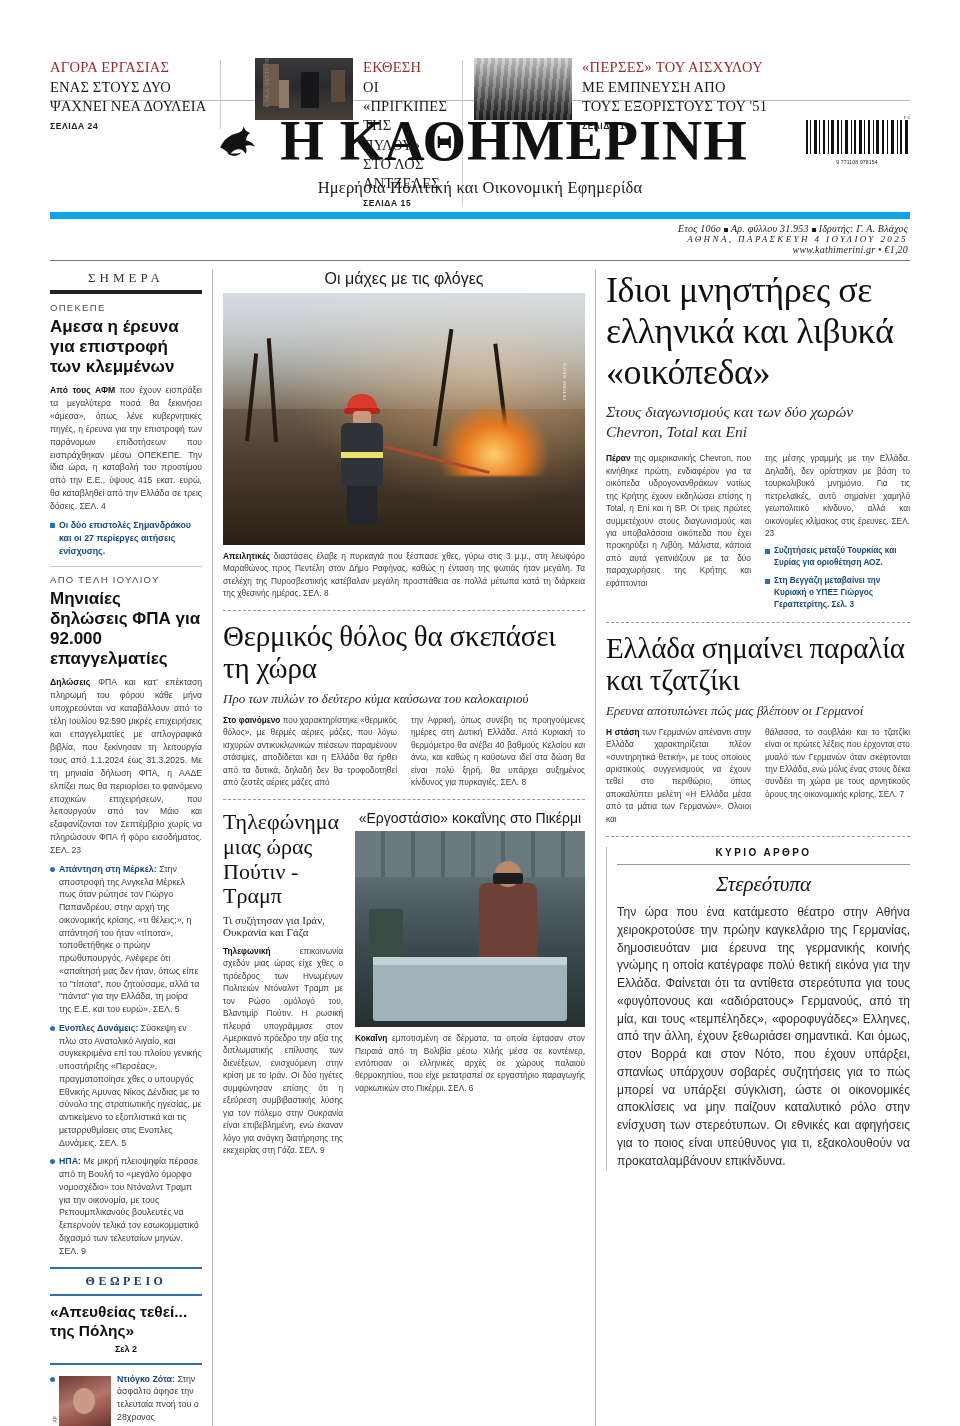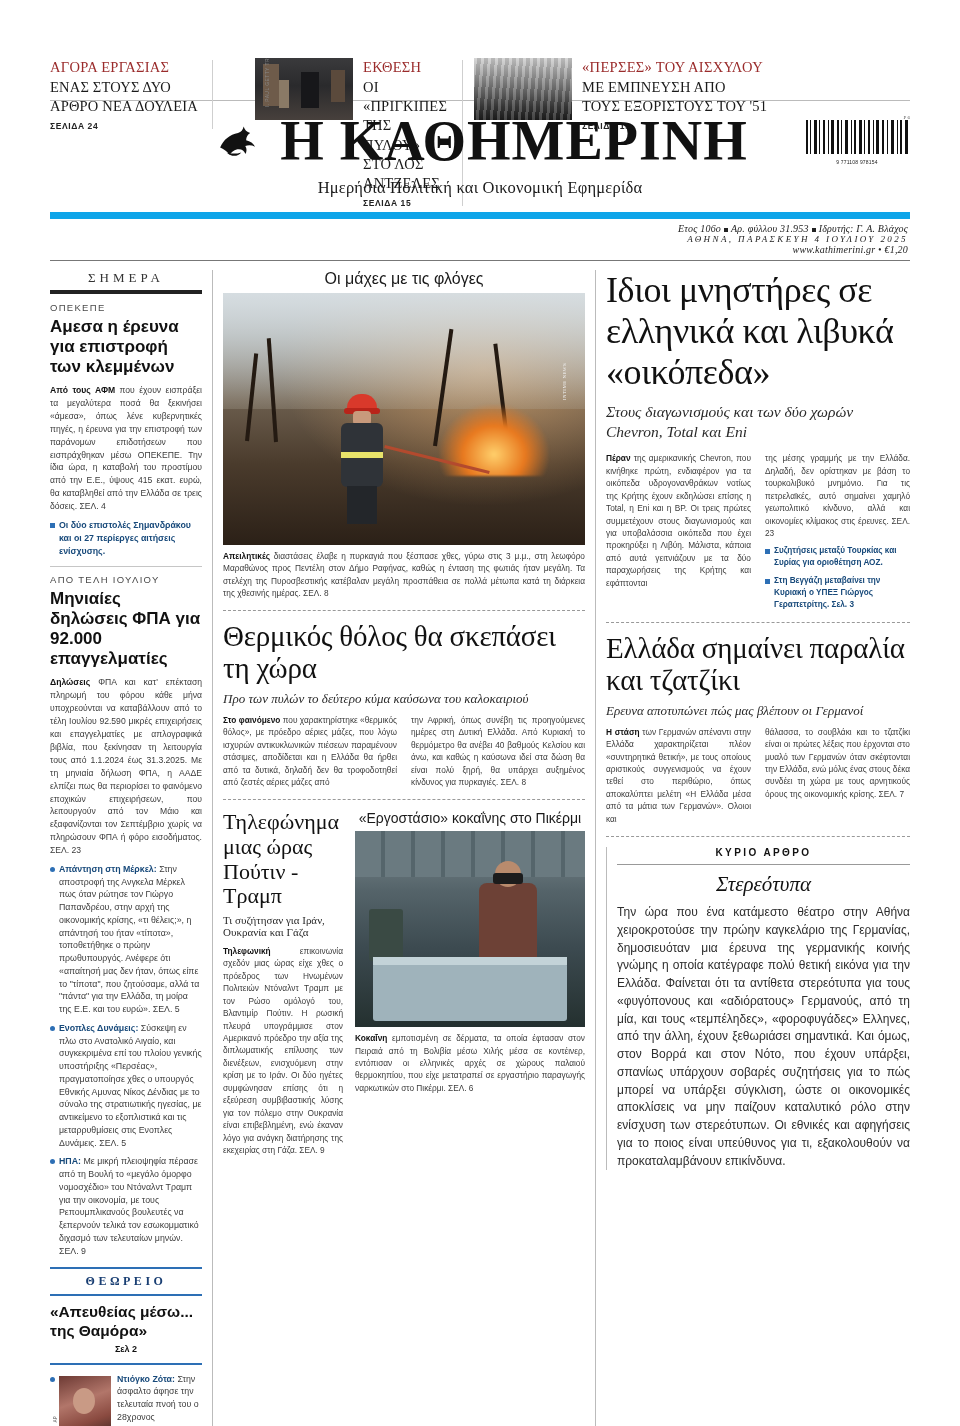--- a/index.html
+++ b/index.html
@@ -224,21 +224,21 @@
 <body>
 
 <div class="page">
 
   <div class="promo">
 
     <div class="promo-item p1">
       <div class="promo-txt">
         <div class="promo-kicker">ΑΓΟΡΑ ΕΡΓΑΣΙΑΣ</div>
         <div class="promo-line">ΕΝΑΣ ΣΤΟΥΣ ΔΥΟ</div>
-        <div class="promo-line">ΑΡΘΡΟ ΝΕΑ ΔΟΥΛΕΙΑ</div>
+        <div class="promo-line">ΨΑΧΝΕΙ ΝΕΑ ΔΟΥΛΕΙΑ</div>
         <div class="promo-page">ΣΕΛΙΔΑ 24</div>
       </div>
       <div class="promo-sep"></div>
     </div>
 
     <div class="promo-item p2">
       <div class="promo-thumb thumb-museum">
         <div class="promo-credit">I. PAUL GETTY TRUST</div>
       </div>
       <div class="promo-txt">
@@ -346,21 +346,21 @@
       <div class="bullet-item bullet-round">
         <span>Ενοπλες Δυνάμεις:</span><span class="norm"> Σύσκεψη εν πλω στο Ανατολικό Αιγαίο, και συγκεκριμένα επί του πλοίου γενικής υποστήριξης «Περσέας», πραγματοποίησε χθες ο υπουργός Εθνικής Αμυνας Νίκος Δένδιας με το σύνολο της στρατιωτικής ηγεσίας, με αντικείμενο το εξοπλιστικά και τις μεταρρυθμίσεις στις Ενοπλες Δυνάμεις. ΣΕΛ. 5</span>
       </div>
 
       <div class="bullet-item bullet-round">
         <span>ΗΠΑ:</span><span class="norm"> Με μικρή πλειοψηφία πέρασε από τη Βουλή το «μεγάλο όμορφο νομοσχέδιο» του Ντόναλντ Τραμπ για την οικονομία, με τους Ρεπουμπλικανούς βουλευτές να ξεπερνούν τελικά τον εσωκομματικό διχασμό των τελευταίων μηνών. ΣΕΛ. 9</span>
       </div>
 
       <div class="theoreio-hd">ΘΕΩΡΕΙΟ</div>
       <div>
-        <div class="theoreio-t">«Απευθείας μέσω... της Θαμόρα»</div>
+        <div class="theoreio-t">«Απευθείας τεθεί... της Πόλης»</div>
         <div class="pg-right">Σελ 2</div>
       </div>
       <div class="blue-rule"></div>
 
       <div class="bullet-item bullet-round zota-wrap">
         <span>Ντιόγκο Ζότα:</span>
         <span class="zota-photo">
             <span class="zota-credit">AP</span>
           </span>
         <span class="norm"> Στην άσφαλτο άφησε την τελευταία πνοή του ο 28χρονος ποδοσφαιριστής της Λίβερπουλ Ντιόγκο Ζότα, μαζί με τον 26χρονο αδελφό του, ύστερα από τροχαίο δυστύχημα στην επαρχία Θαμόρα της Ισπανίας. ΣΕΛ. 18</span>
@@ -393,21 +393,21 @@
       </div>
 
       <div class="cap-text"><b>Απειλητικές</b><span> διαστάσεις έλαβε η πυρκαγιά που ξέσπασε χθες, γύρω στις 3 μ.μ., στη λεωφόρο Μαραθώνος προς Πεντέλη στον Δήμο Ραφήνας, καθώς η ένταση της φωτιάς ήταν μεγάλη. Τα στελέχη της Πυροσβεστικής κατέβαλαν μεγάλη προσπάθεια σε πολλά μέτωπα κατά τη διάρκεια της χθεσινής ημέρας. ΣΕΛ. 8</span></div>
 
       <div class="dash-rule"></div>
 
       <div>
         <div class="hl-serif">Θερμικός θόλος θα σκεπάσει τη χώρα</div>
         <div class="sub-serif">Προ των πυλών το δεύτερο κύμα καύσωνα του καλοκαιριού</div>
         <div class="two-col">
-          <div class="body-serif"><b>Στο φαινόμενο</b><span> που χαρακτηρίστηκε «θερμικός θόλος», με πρόεδρο αέριες μάζες, που λόγω ισχυρών αντικυκλωνικών πιέσεων παραμένουν στάσιμες, αποδίδεται και η Ελλάδα θα ήρθει από τα δυτικά, δηλαδή δεν θα τροφοδοτηθεί από ζεστές αέριες μάζες από</span></div>
+          <div class="body-serif"><b>Στο φαινόμενο</b><span> που χαρακτηρίστηκε «θερμικός θόλος», με θερμές αέριες μάζες, που λόγω ισχυρών αντικυκλωνικών πιέσεων παραμένουν στάσιμες, αποδίδεται και η Ελλάδα θα ήρθει από τα δυτικά, δηλαδή δεν θα τροφοδοτηθεί από ζεστές αέριες μάζες από</span></div>
           <div class="body-serif">την Αφρική, όπως συνέβη τις προηγούμενες ημέρες στη Δυτική Ελλάδα. Από Κυριακή το θερμόμετρο θα ανέβει 40 βαθμούς Κελσίου και άνω, και καθώς η καύσωνα ιδεί στα δώση θα είναι πολύ ξηρή, θα υπάρχει αυξημένος κίνδυνος για πυρκαγιές. ΣΕΛ. 8</div>
         </div>
       </div>
 
       <div class="dash-rule"></div>
 
       <div class="row-split">
         <div class="rs-left">
           <div class="hl-serif-sm">Τηλεφώνημα μιας ώρας Πούτιν - Τραμπ</div>
           <div class="sub-serif-sm">Τι συζήτησαν για Ιράν, Ουκρανία και Γάζα</div>

